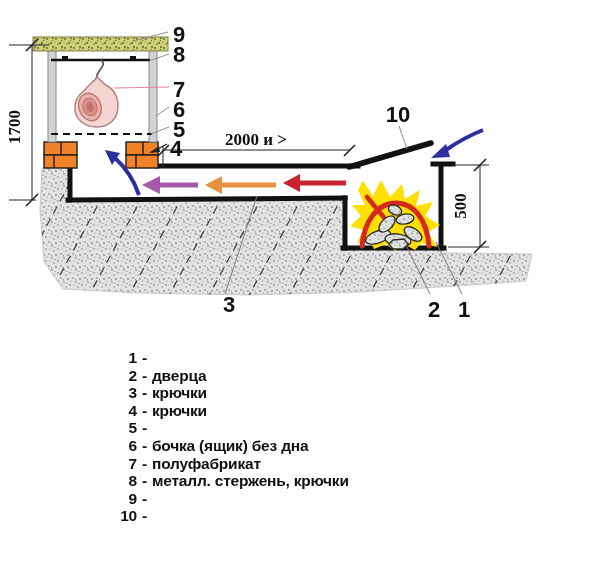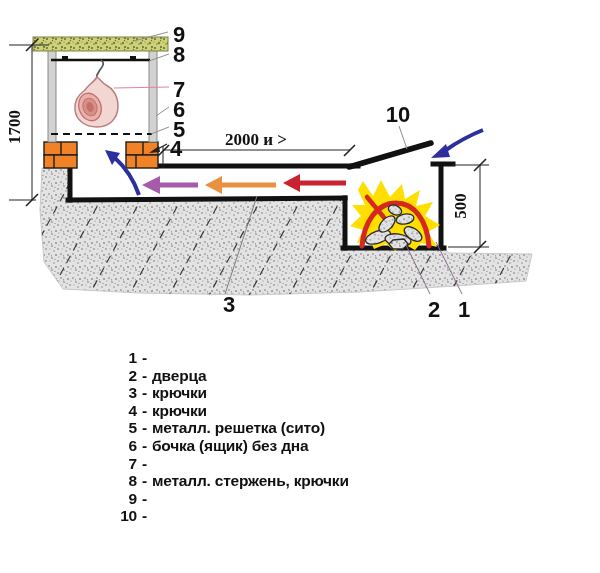--- a/index.html
+++ b/index.html
@@ -224,30 +224,30 @@
       <span class="legend-label">крючки</span>
     </div>
     <div class="legend-row">
       <span class="legend-num">4</span>
       <span class="legend-dash">-</span>
       <span class="legend-label">крючки</span>
     </div>
     <div class="legend-row">
       <span class="legend-num">5</span>
       <span class="legend-dash">-</span>
-      <span class="legend-label">металл. решетка (сито)</span>
     </div>
     <div class="legend-row">
       <span class="legend-num">6</span>
       <span class="legend-dash">-</span>
       <span class="legend-label">бочка (ящик) без дна</span>
     </div>
     <div class="legend-row">
       <span class="legend-num">7</span>
       <span class="legend-dash">-</span>
+      <span class="legend-label">полуфабрикат</span>
     </div>
     <div class="legend-row">
       <span class="legend-num">8</span>
       <span class="legend-dash">-</span>
       <span class="legend-label">металл. стержень, крючки</span>
     </div>
     <div class="legend-row">
       <span class="legend-num">9</span>
       <span class="legend-dash">-</span>
     </div>

